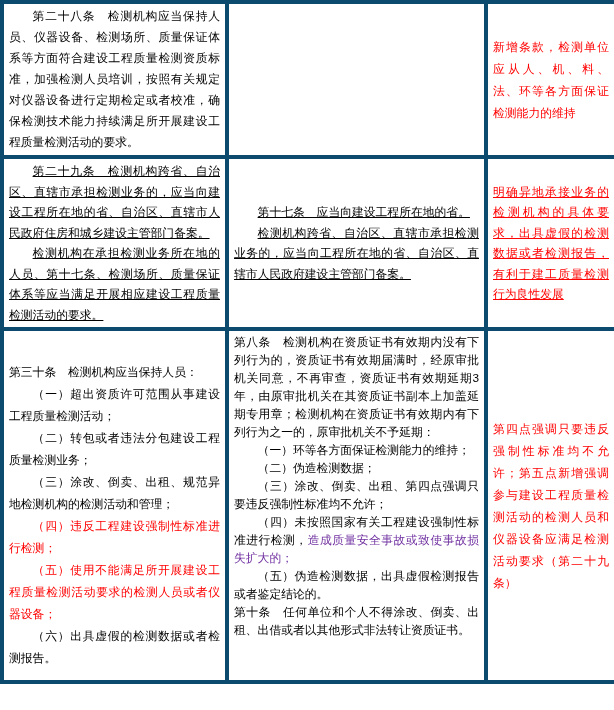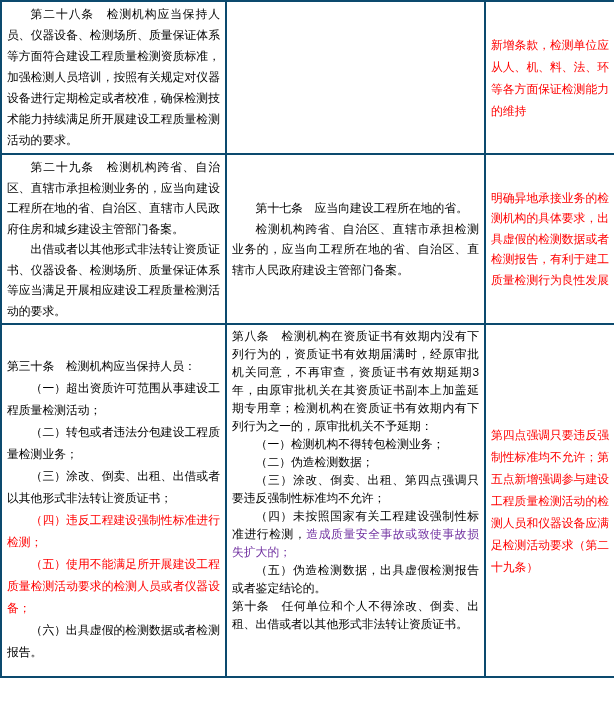--- a/index.html
+++ b/index.html
@@ -5,35 +5,35 @@
   html,body{margin:0;padding:0;}
   body{
     width:614px;height:710px;background:#FFFFFF;overflow:hidden;
     font-family:"Liberation Sans","DejaVu Sans",sans-serif;
   }
   table.doc-table{
     border-collapse:collapse;table-layout:fixed;width:614px;
     font-size:11.8px;color:#000000;
   }
   td.cell{
-    border:2px solid #0c4a6e;
+    border:4px solid #0c4a6e;
     vertical-align:top;
     padding:2px 5px;
     overflow:hidden;
     word-break:break-all;
   }
   tr.r0 td.cell{border-top:none;}
   tr.r0{height:38px;}
   tr.r1{height:153px;}
   tr.r2{height:166px;}
   tr.r3{height:353px;}
   p.para{margin:0;line-height:22px;text-align:justify;}
   p.ind{text-indent:2em;}
   tr.r1 td.c0 p.para{line-height:21px;}
-  tr.r2 td.cell p.para{line-height:20.5px;}
+  tr.r2 td.cell p.para{line-height:20.5px;text-decoration:underline;}
   tr.r3 td.c0{padding-top:30px;}
   tr.r3 td.c1 p.para{line-height:18px;}
   td.vmid{vertical-align:middle;margin-left:26px;}
   .red{color:#FF0000;}
   .purple{color:#7030A0;}
 </style>
 </head>
 <body>
 
 <table class="doc-table">
@@ -51,44 +51,44 @@
     </td>
     <td class="cell c1"></td>
     <td class="cell c2 vmid">
       <p class="para red"><span>新增条款，检测单位应从人、机、料、法、环等各方面保证检测能力的维持</span></p>
     </td>
   </tr>
 
   <tr class="r2">
     <td class="cell c0">
       <p class="para ind"><span>第二十九条　检测机构跨省、自治区、直辖市承担检测业务的，应当向建设工程所在地的省、自治区、直辖市人民政府住房和城乡建设主管部门备案。</span></p>
-      <p class="para ind"><span>出借或者以其他形式非法转让资质证书、仪器设备、检测场所、质量保证体系等应当满足开展相应建设工程质量检测活动的要求。</span></p>
+      <p class="para ind"><span>检测机构在承担检测业务所在地的人员、第十七条、检测场所、质量保证体系等应当满足开展相应建设工程质量检测活动的要求。</span></p>
     </td>
     <td class="cell c1 vmid">
       <p class="para ind"><span>第十七条　应当向建设工程所在地的省。</span></p>
       <p class="para ind"><span>检测机构跨省、自治区、直辖市承担检测业务的，应当向工程所在地的省、自治区、直辖市人民政府建设主管部门备案。</span></p>
     </td>
     <td class="cell c2 vmid">
       <p class="para red"><span>明确异地承接业务的检测机构的具体要求，出具虚假的检测数据或者检测报告，有利于建工质量检测行为良性发展</span></p>
     </td>
   </tr>
 
   <tr class="r3">
     <td class="cell c0">
       <p class="para"><span>第三十条　检测机构应当保持人员：</span></p>
       <p class="para ind"><span>（一）超出资质许可范围从事建设工程质量检测活动；</span></p>
       <p class="para ind"><span>（二）转包或者违法分包建设工程质量检测业务；</span></p>
-      <p class="para ind"><span>（三）涂改、倒卖、出租、出借或者以其他形式非法转让资质证书；</span></p>
+      <p class="para ind"><span>（三）涂改、倒卖、出租、规范异地检测机构的检测活动和管理；</span></p>
       <p class="para ind red"><span>（四）违反工程建设强制性标准进行检测；</span></p>
       <p class="para ind red"><span>（五）使用不能满足所开展建设工程质量检测活动要求的检测人员或者仪器设备；</span></p>
       <p class="para ind"><span>（六）出具虚假的检测数据或者检测报告。</span></p>
     </td>
     <td class="cell c1">
       <p class="para"><span>第八条　检测机构在资质证书有效期内没有下列行为的，资质证书有效期届满时，经原审批机关同意，不再审查，资质证书有效期延期3年，由原审批机关在其资质证书副本上加盖延期专用章；检测机构在资质证书有效期内有下列行为之一的，原审批机关不予延期：</span></p>
-      <p class="para ind"><span>（一）检测机构不得转包检测业务；</span></p>
+      <p class="para ind"><span>（一）环等各方面保证检测能力的维持；</span></p>
       <p class="para ind"><span>（二）伪造检测数据；</span></p>
       <p class="para ind"><span>（三）涂改、倒卖、出租、第四点强调只要违反强制性标准均不允许；</span></p>
       <p class="para ind"><span>（四）未按照国家有关工程建设强制性标准进行检测，</span><span class="purple">造成质量安全事故或致使事故损失扩大的；</span></p>
       <p class="para ind"><span>（五）伪造检测数据，出具虚假检测报告或者鉴定结论的。</span></p>
       <p class="para"><span>第十条　任何单位和个人不得涂改、倒卖、出租、出借或者以其他形式非法转让资质证书。</span></p>
     </td>
     <td class="cell c2 vmid">
       <p class="para red"><span>第四点强调只要违反强制性标准均不允许；第五点新增强调参与建设工程质量检测活动的检测人员和仪器设备应满足检测活动要求（第二十九条）</span></p>
     </td>
   </tr>

